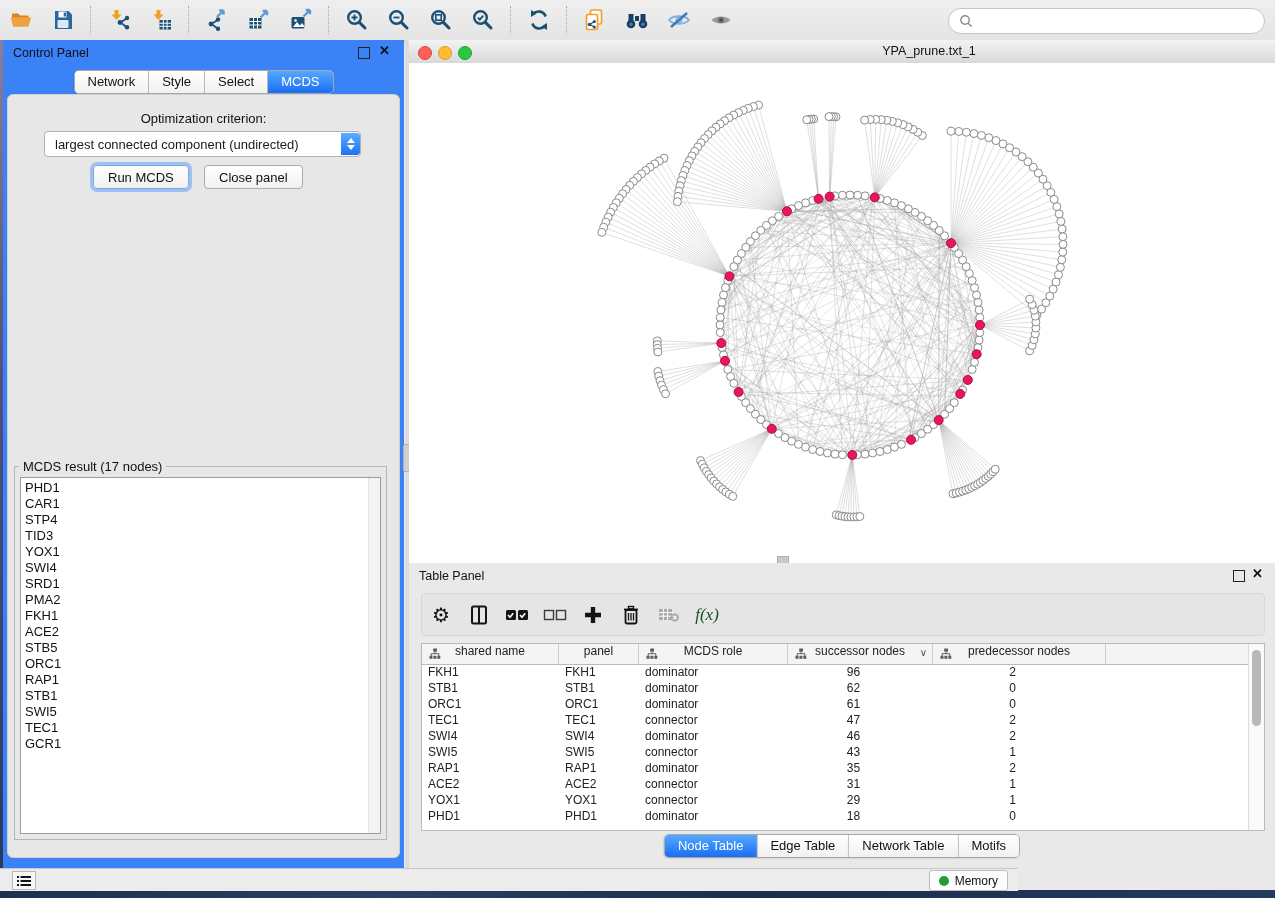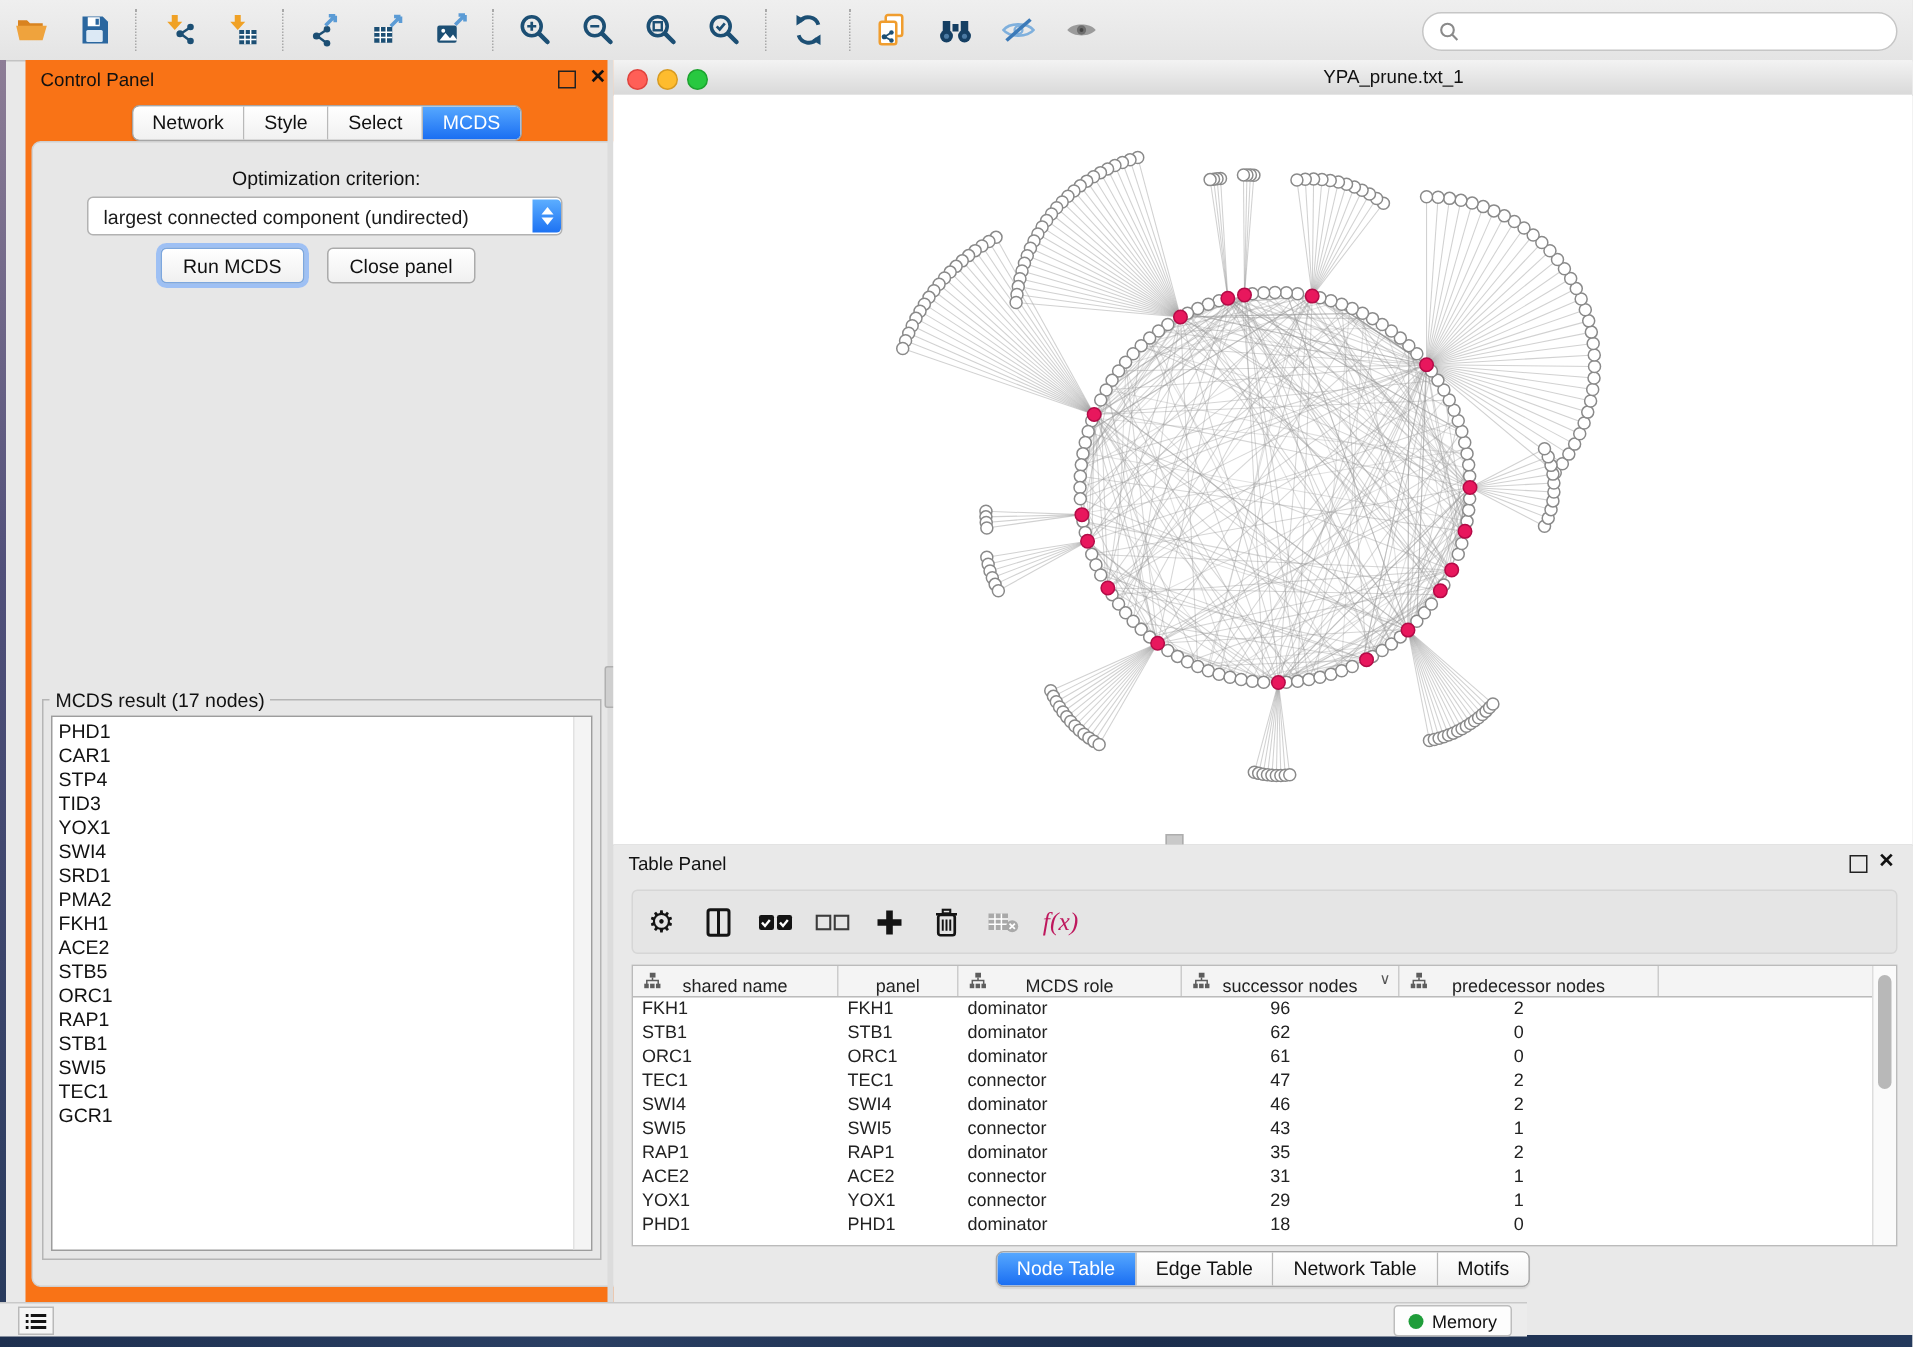--- a/index.html
+++ b/index.html
@@ -16,21 +16,21 @@
   .searchbox{position:absolute;right:10px;top:8px;width:295px;height:24px;background:#fff;
              border:1px solid #c6c6c6;border-radius:13px;display:flex;align-items:center;padding:0 10px;}
   .searchbox input{border:none;outline:none;flex:1;font-size:12px;background:transparent;margin-left:6px;
                    font-family:"Liberation Sans",sans-serif;}
 
   
   .left-strip{left:0;top:40px;width:4px;height:850px;background:linear-gradient(#8d7d96,#51507a 40%,#273a5c);}
   .bottom-strip{left:0;top:890px;width:1275px;height:8px;background:linear-gradient(90deg,#1e3050,#2a3f63 30%,#1c2e4d 60%,#24395c);}
 
   
-  .control-panel{left:17px;top:40px;width:401px;height:828px;background:#f97316;}
+  .control-panel{left:3px;top:40px;width:401px;height:828px;background:#3b82f6;}
   .panel-head{position:absolute;left:0;top:0;width:100%;height:24px;}
   .panel-title{position:absolute;left:10px;top:6px;font-size:12.5px;color:#111;}
   .float-ico{position:absolute;top:7px;width:10px;height:10px;border:1.6px solid #222;}
   .close-ico{position:absolute;top:4px;font-size:13px;font-weight:bold;color:#111;line-height:14px;}
   .cp-float{right:34px;} .cp-close{right:14px;}
 
   .seg{display:inline-flex;height:22px;border:1px solid #a6a6a6;border-radius:5px;overflow:hidden;
        background:#fff;box-shadow:0 1px 1px rgba(0,0,0,.08);}
   .seg .sbtn{border:none;margin:0;background:linear-gradient(#ffffff,#f1f1f1);padding:0 13px;font-size:13px;
        color:#111;border-right:1px solid #b9b9b9;font-family:"Liberation Sans",sans-serif;line-height:22px;}
@@ -78,26 +78,26 @@
   .net-canvas{position:absolute;left:0;top:23px;width:866px;height:500px;background:#fff;border-bottom:1px solid #bbb;}
   .resize-dot{position:absolute;left:368px;bottom:-1px;width:10px;height:6px;background:#c9c9c9;border:1px solid #adadad;}
 
   
   .table-panel{left:409px;top:563px;width:866px;height:305px;background:#e9e9e9;}
   .tp-float{right:30px;} .tp-close{right:12px;}
   .tp-toolbar{position:absolute;left:12px;top:30px;width:842px;height:41px;background:#e5e5e5;
               border:1px solid #d6d6d6;border-radius:4px;display:flex;align-items:center;gap:0;}
   .tico{width:38px;height:30px;display:flex;align-items:center;justify-content:center;}
   .gear-glyph{font-size:20px;color:#141414;line-height:20px;}
-  .fx-label{font-family:"Liberation Serif",serif;font-style:italic;font-size:17px;color:#be185d;}
+  .fx-label{font-family:"Liberation Serif",serif;font-style:italic;font-size:17px;color:#14532d;}
 
   .ntable{position:absolute;left:12px;top:80px;width:842px;height:186px;background:#fff;border:1px solid #bbb;}
   .thead{position:absolute;left:0;top:0;right:15px;height:20px;background:#f4f4f4;border-bottom:1px solid #bbb;
          display:grid;grid-template-columns:137px 80px 149px 145px 173px 1fr;}
-  .th{position:relative;border-right:1px solid #ccc;display:flex;align-items:flex-end;justify-content:center;
+  .th{position:relative;border-right:1px solid #ccc;display:flex;align-items:flex-start;justify-content:center;
       font-size:12px;color:#222;}
   .th .colicon{position:absolute;left:7px;top:4px;}
   .th .chev{position:absolute;right:5px;top:3px;font-size:10px;color:#555;}
   .tbody{position:absolute;left:0;top:20px;right:15px;}
   .trow{display:grid;grid-template-columns:137px 80px 149px 145px 173px 1fr;height:16px;font-size:12px;color:#222;}
   .td{line-height:16px;white-space:nowrap;overflow:hidden;}
   .td.l{padding-left:6px;} .td.num{text-align:center;padding-right:14px;}
   .vscroll{position:absolute;right:0;top:0;bottom:0;width:15px;background:#fafafa;border-left:1px solid #ddd;}
   .vthumb{position:absolute;left:2.5px;top:6px;width:9px;height:76px;background:#b8b8b8;border-radius:5px;}
 

